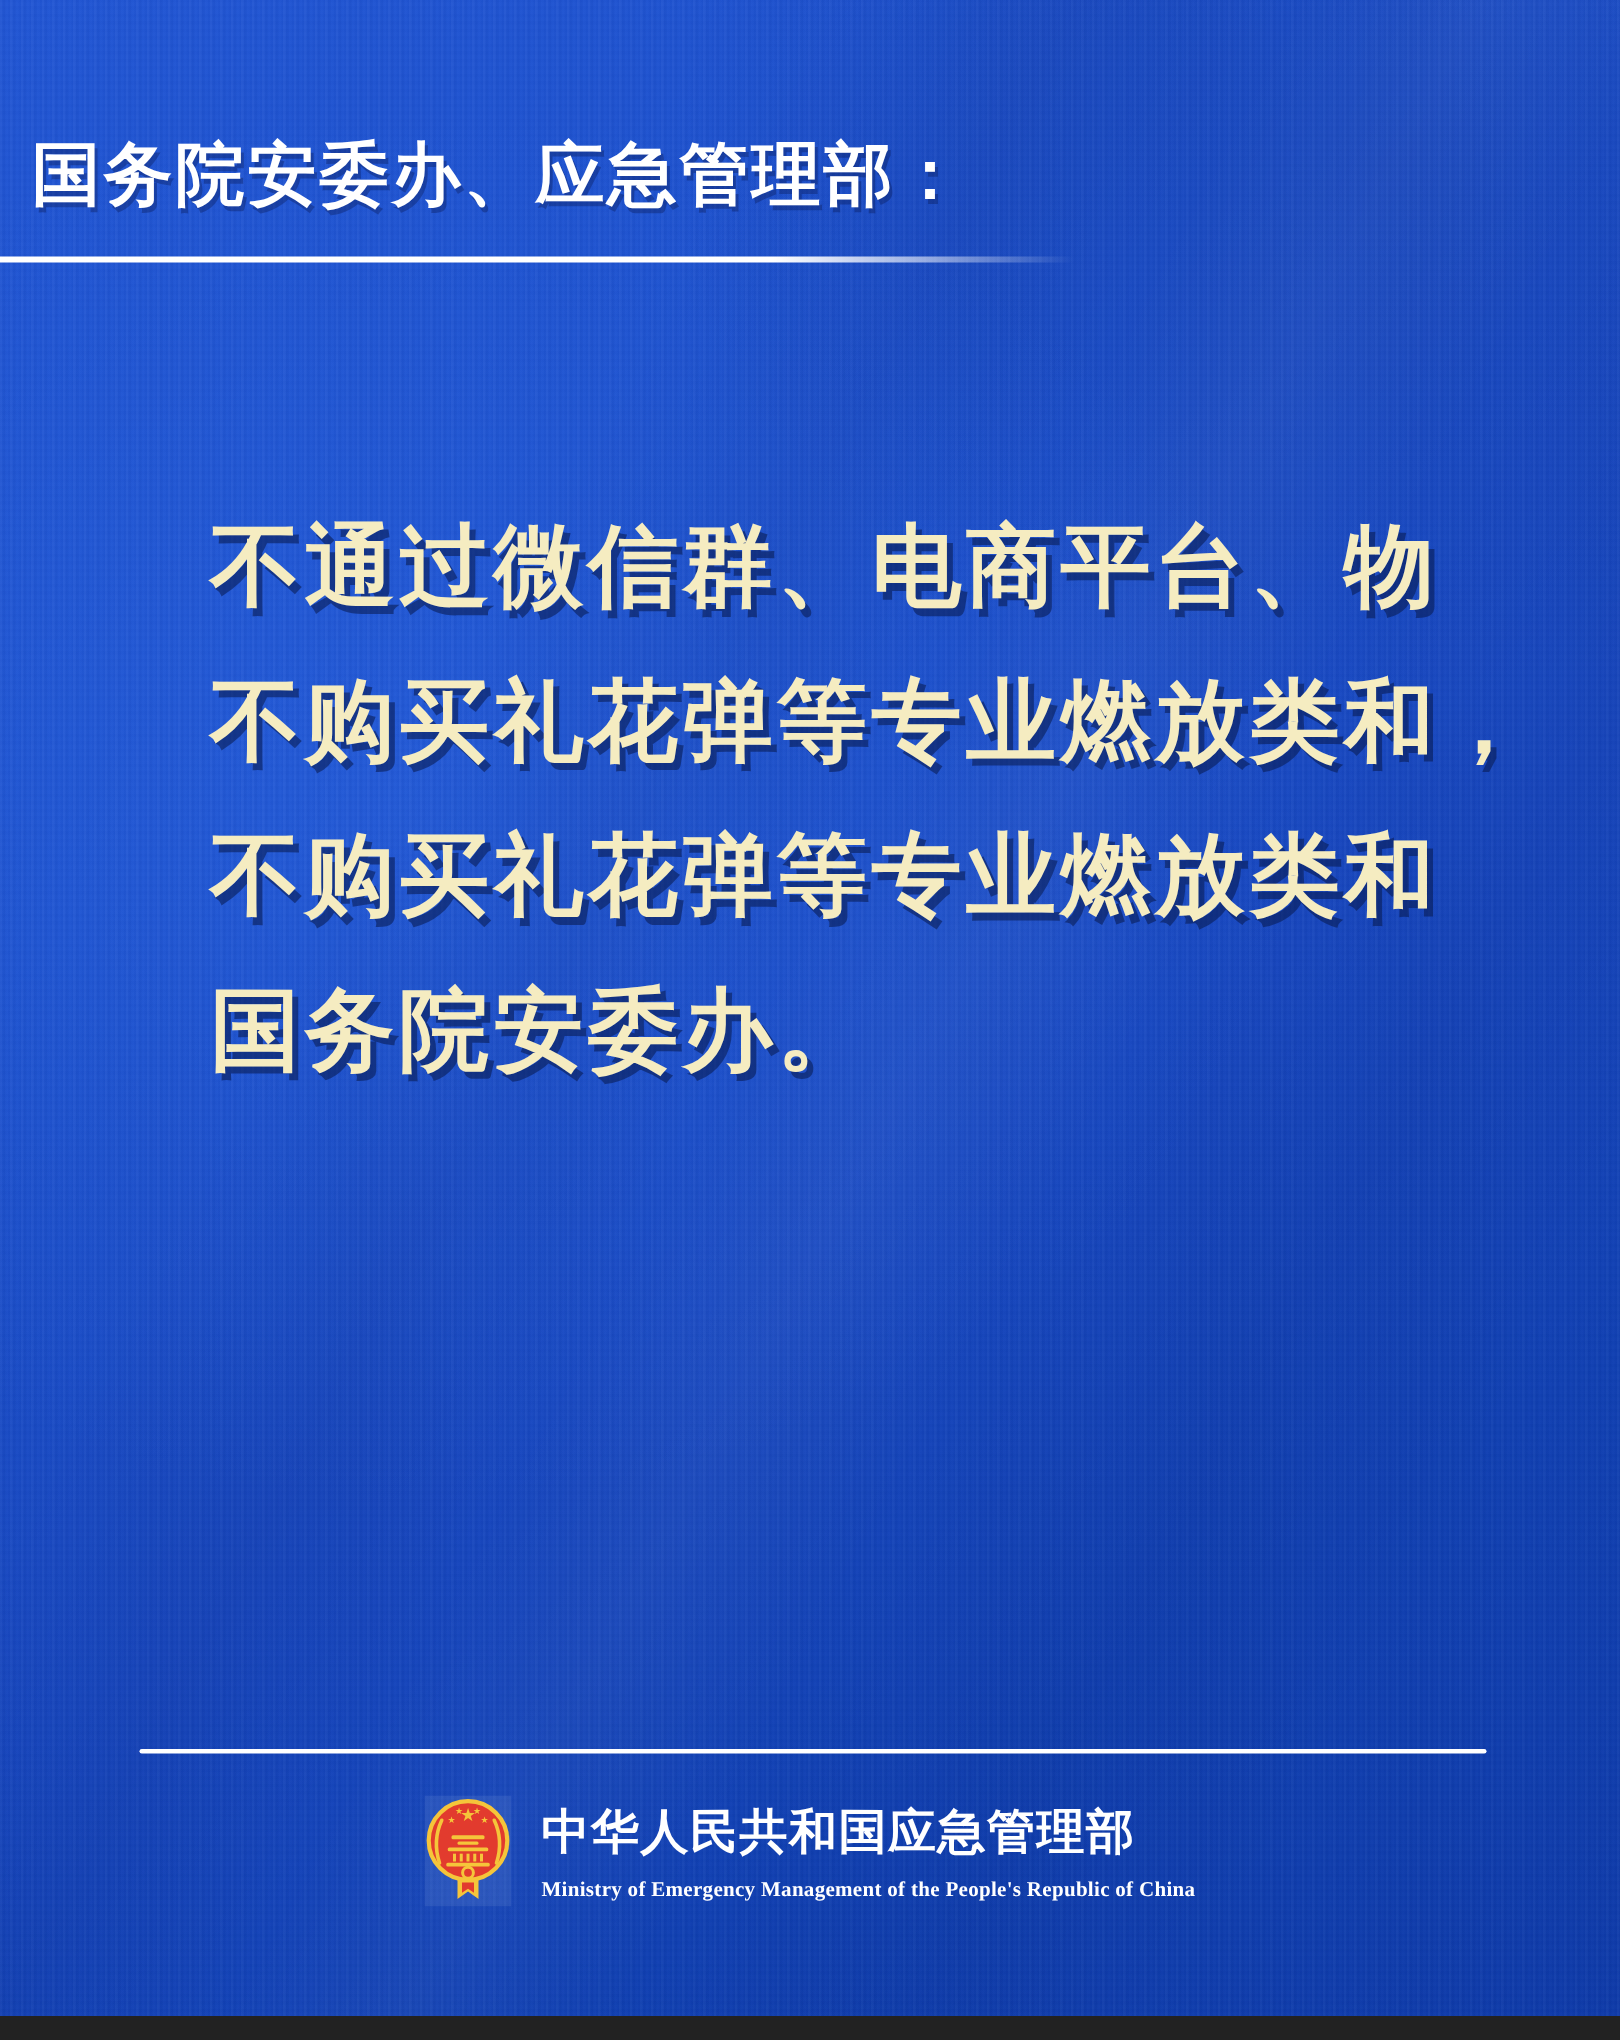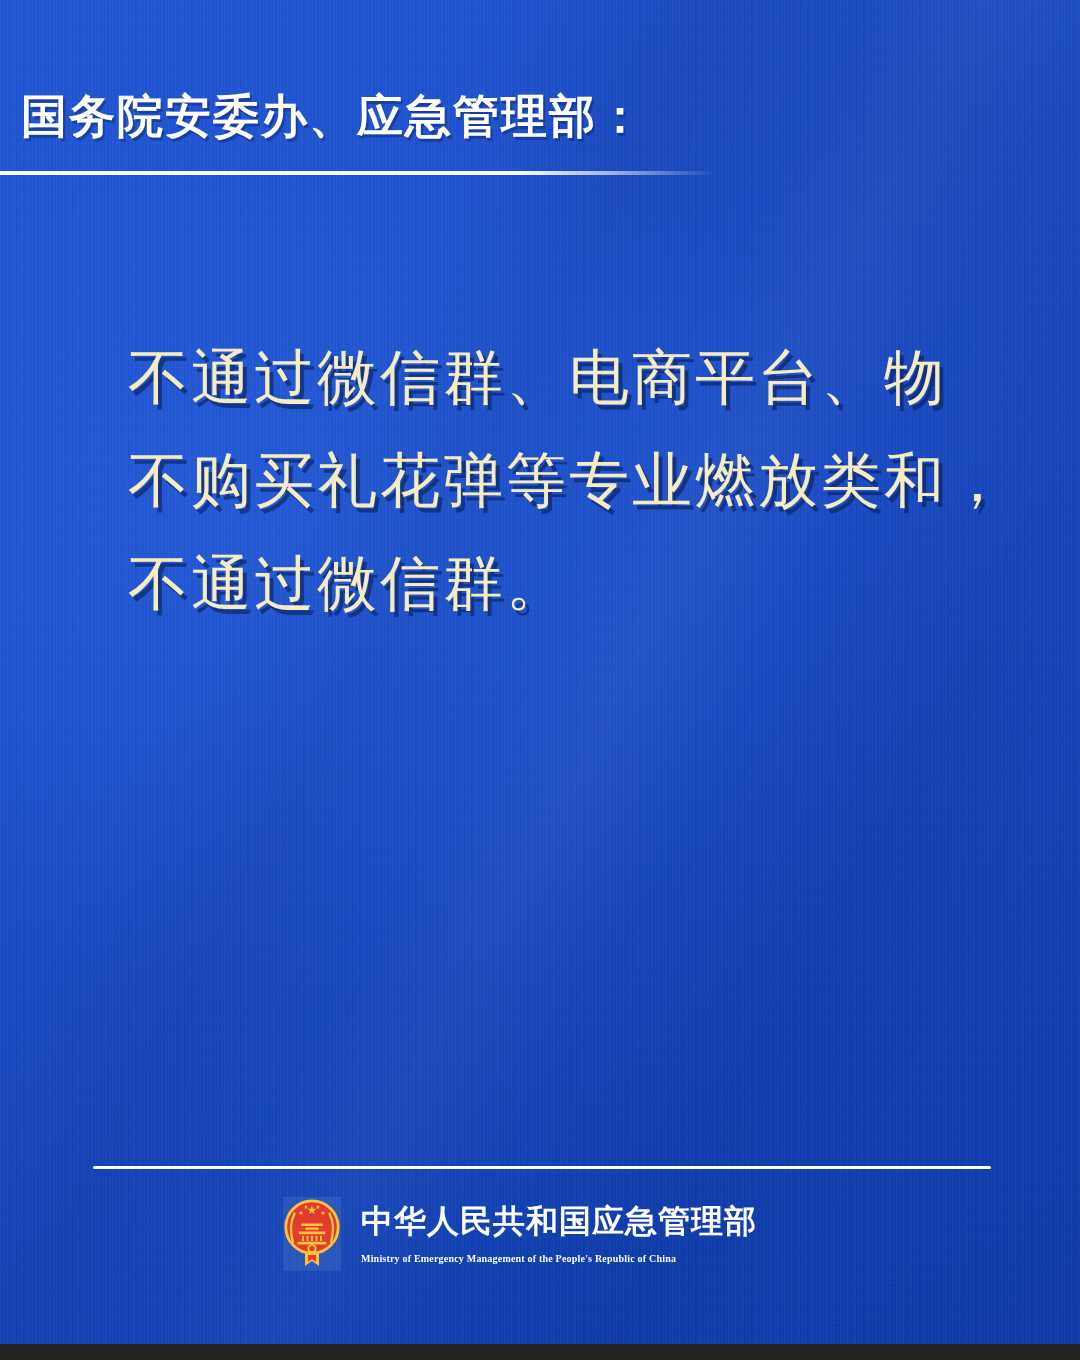--- a/index.html
+++ b/index.html
@@ -61,26 +61,26 @@
     left: 0;
     top: 171px;
     width: 716px;
     height: 4px;
     background: linear-gradient(to right,
       #ffffff 0%, #ffffff 72%, rgba(255,255,255,0.55) 86%, rgba(255,255,255,0) 100%);
   }
 
   .body-text {
     position: absolute;
-    left: 128px;
+    left: 140px;
     top: 326px;
     width: 880px;
     font-size: 60px;
     line-height: 103px;
-    font-weight: 400;
+    font-weight: 700;
     letter-spacing: 3px;
     color: #f5ecc1;
     text-shadow: 4px 5px 0 rgba(9,27,82,0.58);
     white-space: nowrap;
   }
 
   .footer-divider {
     position: absolute;
     left: 93px;
     top: 1166px;
@@ -109,42 +109,43 @@
   .footer-zh {
     font-size: 32px;
     font-weight: 900;
     color: #ffffff;
     letter-spacing: 1px;
     white-space: nowrap;
   }
   .footer-en {
     margin-top: 9px;
     font-family: "Liberation Serif", serif;
-    font-size: 10px;
+    font-size: 14px;
     font-weight: 600;
     color: #ffffff;
     letter-spacing: 0.2px;
     white-space: nowrap;
   }
 </style>
 </head>
 <body>
 
 <div class="poster">
   <div class="texture"></div>
   <div class="creases"></div>
 
   <div class="header-title">国务院安委办、应急管理部：</div>
 
   <div class="header-divider"></div>
 
   <div class="body-text">
     <div>不通过微信群、电商平台、物</div>
     <div>不购买礼花弹等专业燃放类和，</div>
-    <div>不通过微信群。</div>
+    <div>不购买礼花弹等专业燃放类和</div>
+    <div>国务院安委办。</div>
   </div>
 
   <div class="footer-divider"></div>
 
   <div class="footer-logo">
     <div class="emblem-wrap">
       <svg width="58" height="74" viewBox="0 0 58 74" xmlns="http://www.w3.org/2000/svg">
         <rect x="0" y="0" width="58" height="74" fill="rgba(150,175,230,0.14)"></rect>
 
         <circle cx="29" cy="30" r="26.2" fill="#e23b2e" stroke="#f5c53a" stroke-width="2.8"></circle>

